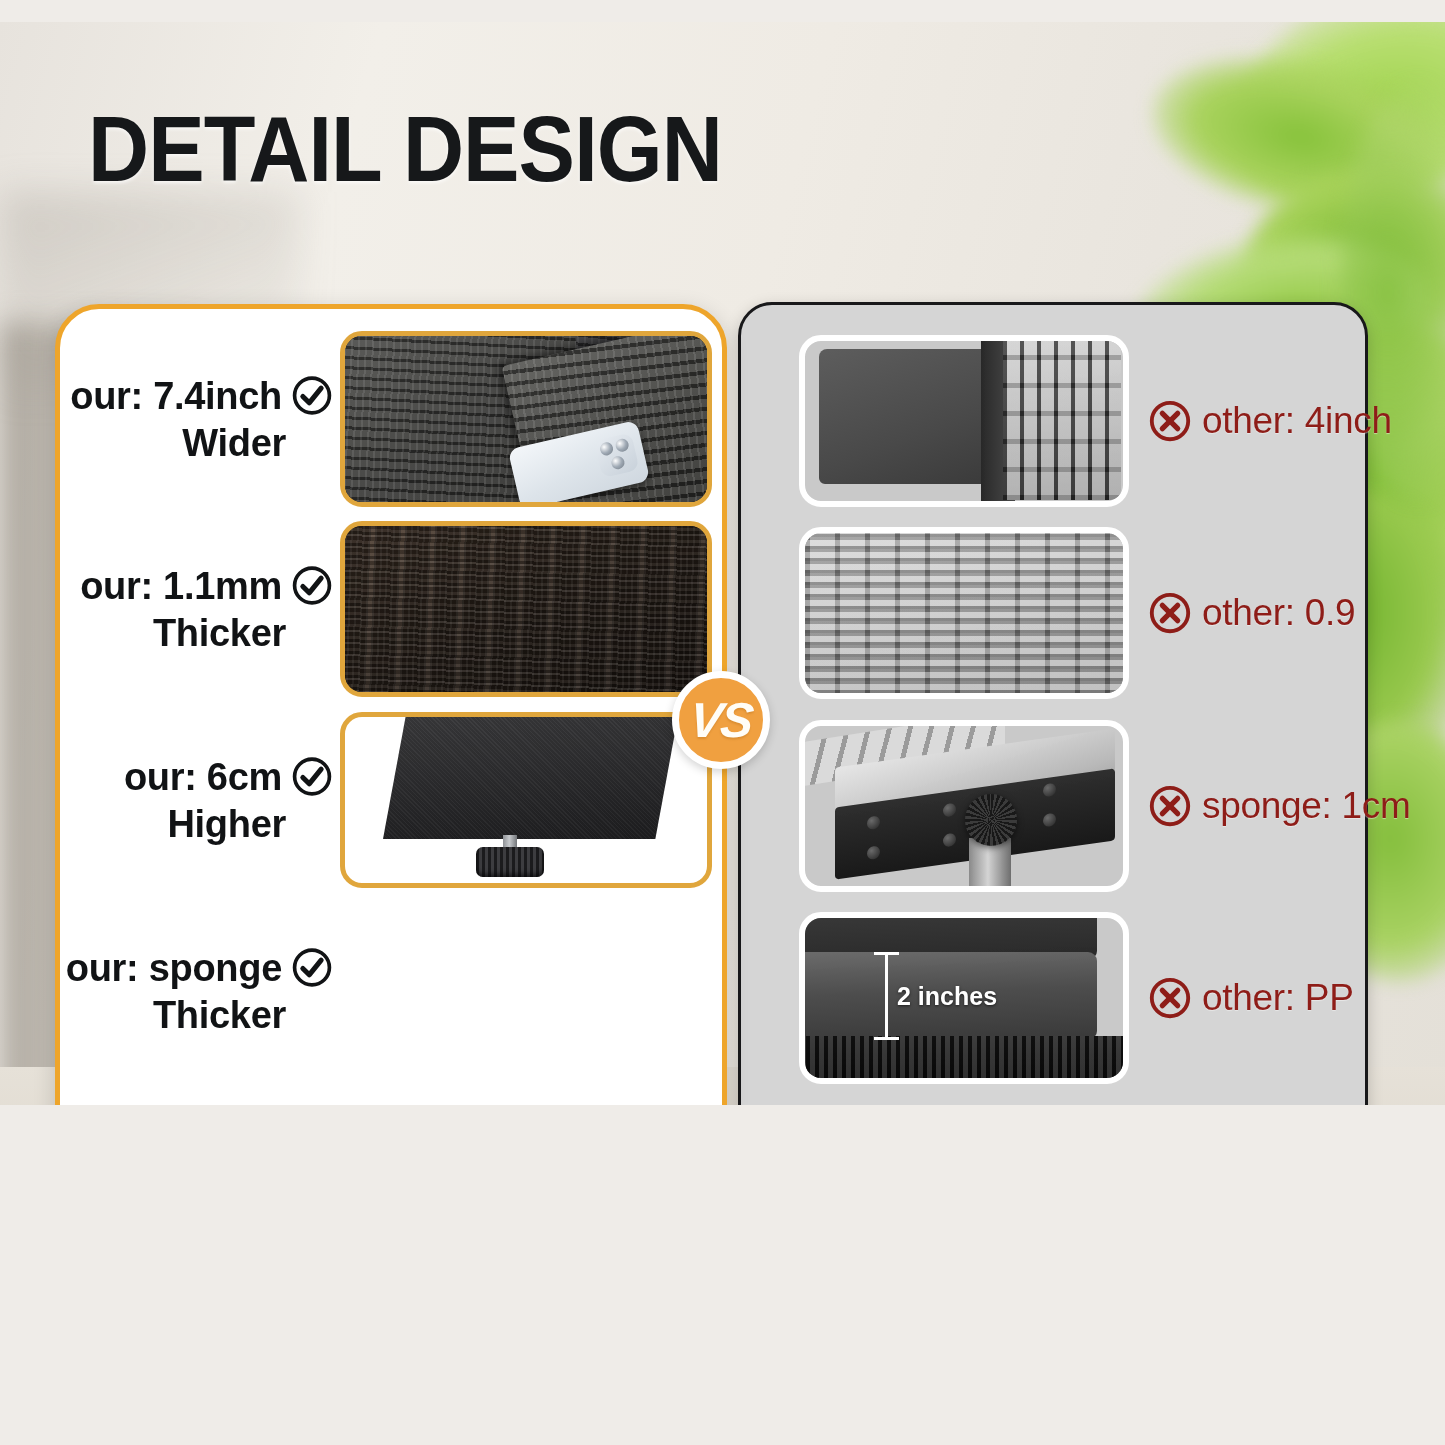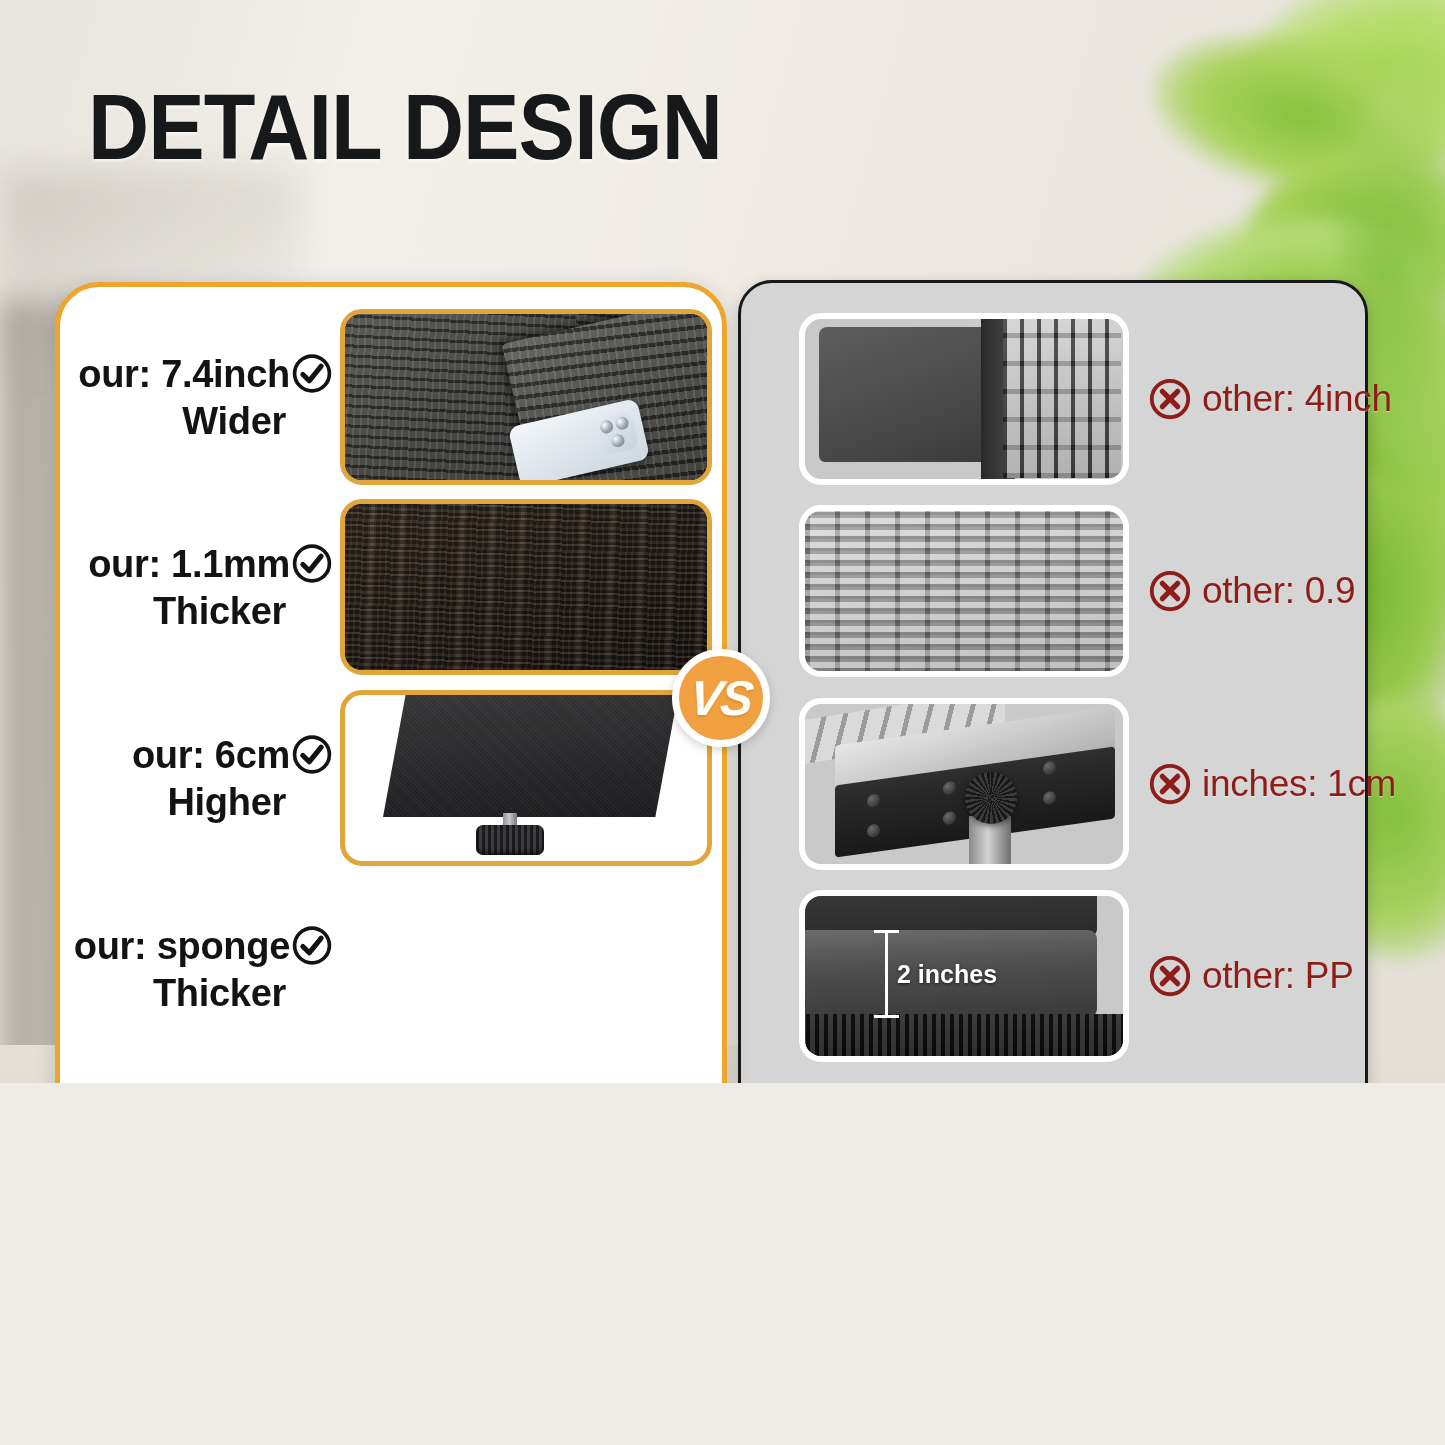--- a/index.html
+++ b/index.html
@@ -10,20 +10,21 @@
     overflow: hidden;
     font-family: "Liberation Sans", sans-serif;
     background: #efece8;
   }
 
   #stage {
     position: relative;
     width: 1445px;
     height: 1083px;
     overflow: hidden;
+    margin-top: 22px;
   }
 
   
   .bg { position: absolute; inset: 0; overflow: hidden; }
 
   .bg-wall {
     position: absolute; left: 0; top: 0; width: 1445px; height: 1090px;
     background:
       linear-gradient(105deg, #e7e3dd 0%, #f2efe9 22%, #efebe4 48%, #e9e5de 70%, #e4e0d8 100%);
   }
@@ -203,21 +204,21 @@
   .our-row.r3 { top: 403px; }
   .our-row.r4 { top: 594px; }
 
   .our-label {
     position: absolute; left: 0; top: 50%;
     transform: translateY(-50%);
     width: 258px;
     text-align: right;
   }
   .our-label .line1 {
-    display: flex; align-items: center; justify-content: flex-end; gap: 0;
+    display: flex; align-items: center; justify-content: flex-end; gap: 8px;
     white-space: nowrap;
   }
   .our-label .txt {
     font-size: 38px; font-weight: 700; color: #111315;
     font-family: "Liberation Sans Narrow", "Liberation Sans", sans-serif;
     letter-spacing: -.3px;
   }
   .our-label .line2 {
     font-size: 38px; font-weight: 700; color: #111315;
     font-family: "Liberation Sans Narrow", "Liberation Sans", sans-serif;
@@ -577,21 +578,21 @@
             <span class="rivet" style="left:208px; top:36px;"></span>
           </div>
           <div class="post"></div>
           <div class="knob"></div>
         </div>
         <div class="other-label">
           <svg class="icon-x" viewBox="0 0 48 48">
             <circle cx="24" cy="24" r="19" fill="none" stroke="#8e1d18" stroke-width="4"></circle>
             <path d="M16 16 L32 32 M32 16 L16 32" stroke="#8e1d18" stroke-width="5.5" stroke-linecap="round"></path>
           </svg>
-          <span class="txt">inches: 1cm</span>
+          <span class="txt">sponge: 1cm</span>
         </div>
       </div>
 
       <div class="other-row r4">
         <div class="other-photo">
           <div class="cushion-dark-back"></div>
           <div class="cushion-dark"></div>
           <div class="cushion-dark-base"></div>
           <div class="meas" style="left:80px; top:34px; height:88px;">
             <div class="bar" style="height:88px;"></div>

